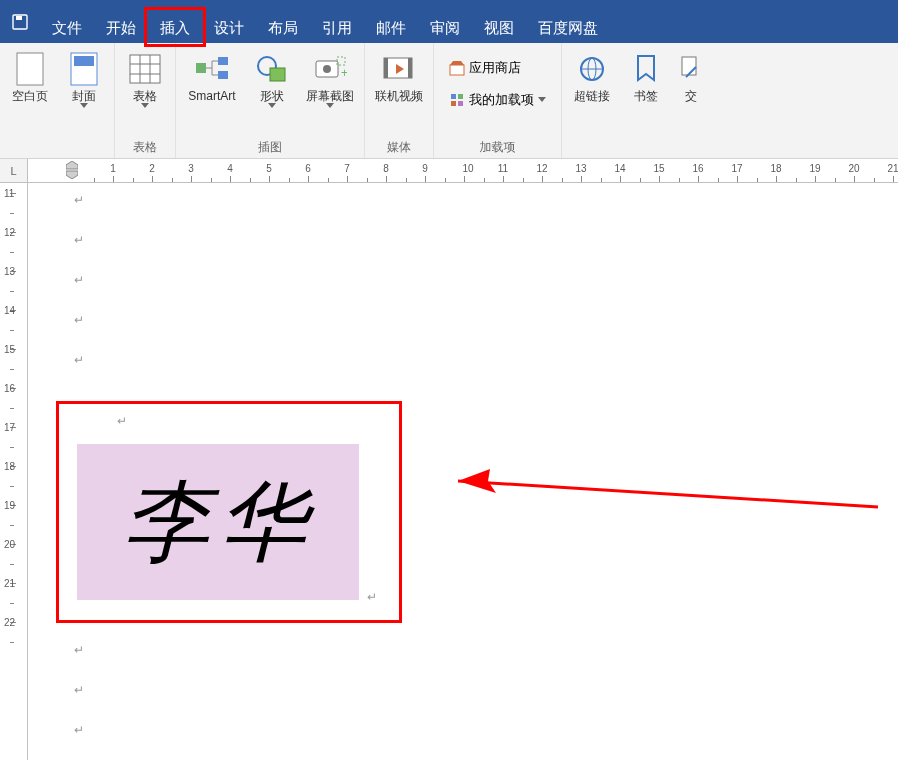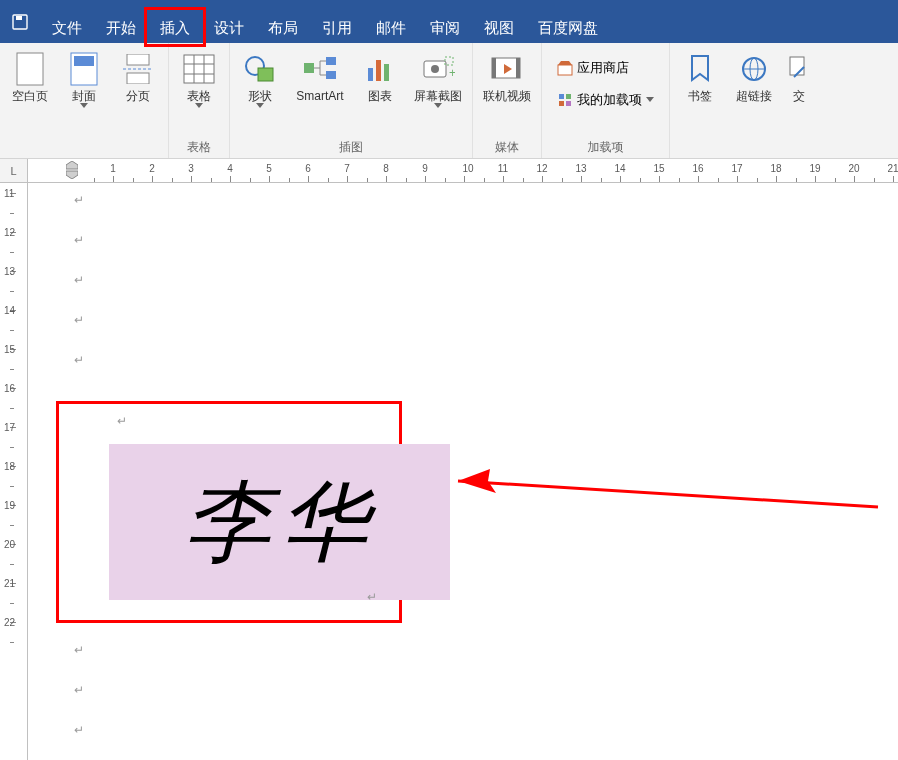--- a/index.html
+++ b/index.html
@@ -232,27 +232,26 @@
     top: 218px;
     width: 346px;
     height: 222px;
     border: 3px solid #ff0000;
     background: #ffffff;
   }
   .img-inner {
     position: absolute;
     left: 18px;
     top: 40px;
-    width: 341px;
+    width: 282px;
     height: 156px;
     background: #e9d2e9;
     display: flex;
     align-items: center;
     justify-content: center;
-    margin-left: 32px;
   }
   .sig {
     font-family: "KaiTi","STKaiti","Brush Script MT",cursive;
     font-size: 88px;
     font-style: italic;
     letter-spacing: 8px;
     color: #000000;
   }
   .img-pm {
     position:absolute;
@@ -308,30 +307,20 @@
               <rect x="4" y="4" width="20" height="10" fill="#5b8bd6"></rect>
             </svg>
         </span>
         <span class="label">封面</span>
         <span class="dropdown-caret">
             <svg width="8" height="6">
               <path d="M0 0 L8 0 L4 5 Z" fill="#666"></path>
             </svg>
           </span>
       </div>
-      <div class="rbtn">
-        <span class="icon-box">
-          <svg width="30" height="30" viewBox="0 0 30 30">
-              <rect x="4" y="0" width="22" height="11" fill="#fff" stroke="#888"></rect>
-              <rect x="4" y="19" width="22" height="11" fill="#fff" stroke="#888"></rect>
-              <line x1="0" y1="15" x2="30" y2="15" stroke="#5b8bd6" stroke-dasharray="3,2"></line>
-            </svg>
-        </span>
-        <span class="label">分页</span>
-      </div>
     </div>
   </div>
 
   <div class="group">
     <div class="group-buttons">
       <div class="rbtn">
         <span class="icon-box">
           <svg width="32" height="30" viewBox="0 0 32 30">
             <rect x="1" y="1" width="30" height="28" fill="#fff" stroke="#777"></rect>
             <line x1="11" y1="1" x2="11" y2="29" stroke="#777"></line>
@@ -346,54 +335,44 @@
               <path d="M0 0 L8 0 L4 5 Z" fill="#666"></path>
             </svg>
           </span>
       </div>
     </div>
     <div class="group-label">表格</div>
   </div>
 
   <div class="group">
     <div class="group-buttons">
-      <div class="rbtn">
-        <span class="icon-box">
-          <svg width="32" height="30" viewBox="0 0 32 30">
-              <circle cx="11" cy="12" r="9" fill="none" stroke="#3c78c2" stroke-width="2"></circle>
-              <rect x="14" y="14" width="15" height="13" fill="#7fbf5a" stroke="#4a8a33"></rect>
-            </svg>
-        </span>
-        <span class="label">形状</span>
-        <span class="dropdown-caret">
-            <svg width="8" height="6">
-              <path d="M0 0 L8 0 L4 5 Z" fill="#666"></path>
-            </svg>
-          </span>
-      </div>
       <div class="rbtn" style="width:60px">
         <span class="icon-box">
           <svg width="34" height="28" viewBox="0 0 34 28">
               <rect x="1" y="8" width="10" height="10" fill="#6fb36f"></rect>
               <rect x="23" y="2" width="10" height="8" fill="#5b8bd6"></rect>
               <rect x="23" y="16" width="10" height="8" fill="#5b8bd6"></rect>
               <path d="M11 13 h6 M17 6 h6 M17 20 h6 M17 6 v14" stroke="#888" fill="none"></path>
             </svg>
         </span>
         <span class="label">SmartArt</span>
       </div>
       <div class="rbtn">
         <span class="icon-box">
-          <svg width="30" height="30" viewBox="0 0 30 30">
-              <rect x="3" y="14" width="5" height="13" fill="#5b8bd6"></rect>
-              <rect x="11" y="6" width="5" height="21" fill="#d66a3a"></rect>
-              <rect x="19" y="10" width="5" height="17" fill="#6fb36f"></rect>
-            </svg>
-        </span>
-        <span class="label">图表</span>
+          <svg width="32" height="30" viewBox="0 0 32 30">
+              <circle cx="11" cy="12" r="9" fill="none" stroke="#3c78c2" stroke-width="2"></circle>
+              <rect x="14" y="14" width="15" height="13" fill="#7fbf5a" stroke="#4a8a33"></rect>
+            </svg>
+        </span>
+        <span class="label">形状</span>
+        <span class="dropdown-caret">
+            <svg width="8" height="6">
+              <path d="M0 0 L8 0 L4 5 Z" fill="#666"></path>
+            </svg>
+          </span>
       </div>
       <div class="rbtn" style="width:56px">
         <span class="icon-box">
           <svg width="34" height="28" viewBox="0 0 34 28">
               <rect x="3" y="6" width="22" height="16" rx="2" fill="#fff" stroke="#777"></rect>
               <circle cx="14" cy="14" r="4" fill="#777"></circle>
               <rect x="24" y="2" width="8" height="8" fill="none" stroke="#6fb36f" stroke-dasharray="2,2"></rect>
               <text x="28" y="22" font-size="12" fill="#6fb36f">+</text>
             </svg>
         </span>
@@ -449,35 +428,35 @@
         </div>
       </div>
     </div>
     <div class="group-label">加载项</div>
   </div>
 
   <div class="group" style="border-right:none">
     <div class="group-buttons">
       <div class="rbtn">
         <span class="icon-box">
-          <svg width="24" height="30" viewBox="0 0 24 30">
-              <path d="M4 2 h16 v24 l-8 -6 -8 6 Z" fill="none" stroke="#3c78c2" stroke-width="2"></path>
-            </svg>
-        </span>
-        <span class="label">书签</span>
-      </div>
-      <div class="rbtn">
-        <span class="icon-box">
           <svg width="30" height="30" viewBox="0 0 30 30">
               <circle cx="15" cy="15" r="11" fill="none" stroke="#3c78c2" stroke-width="2"></circle>
               <ellipse cx="15" cy="15" rx="4" ry="11" fill="none" stroke="#3c78c2"></ellipse>
               <line x1="4" y1="15" x2="26" y2="15" stroke="#3c78c2"></line>
             </svg>
         </span>
         <span class="label">超链接</span>
+      </div>
+      <div class="rbtn">
+        <span class="icon-box">
+          <svg width="24" height="30" viewBox="0 0 24 30">
+              <path d="M4 2 h16 v24 l-8 -6 -8 6 Z" fill="none" stroke="#3c78c2" stroke-width="2"></path>
+            </svg>
+        </span>
+        <span class="label">书签</span>
       </div>
       <div class="rbtn" style="width:30px">
         <span class="icon-box">
           <svg width="22" height="28" viewBox="0 0 22 28">
               <rect x="2" y="2" width="14" height="18" fill="#fff" stroke="#777"></rect>
               <path d="M6 22 l10 -10" stroke="#3c78c2" stroke-width="2"></path>
             </svg>
         </span>
         <span class="label">交</span>
       </div>

